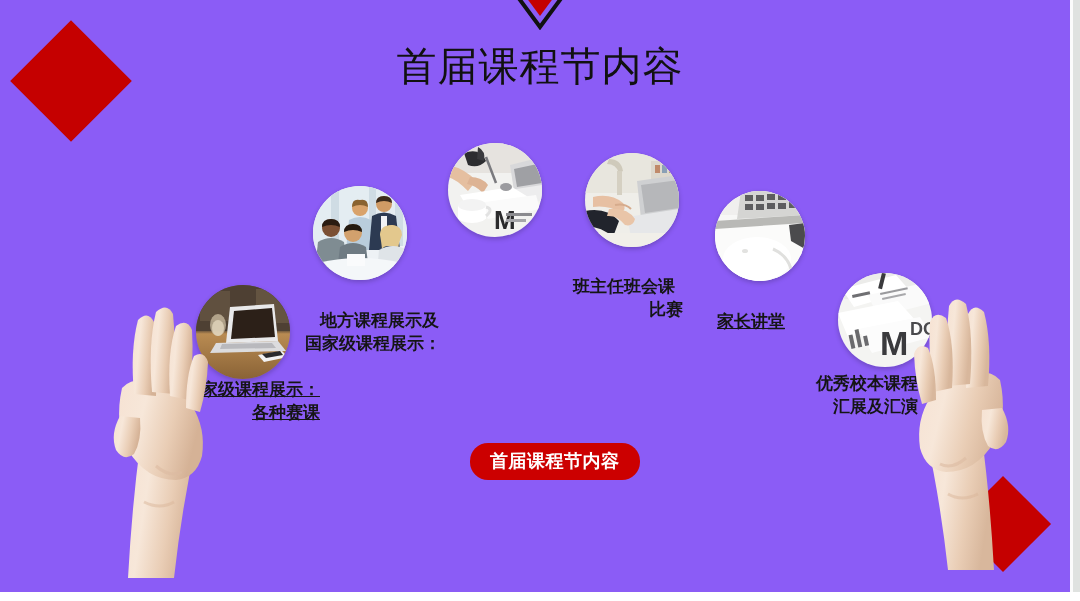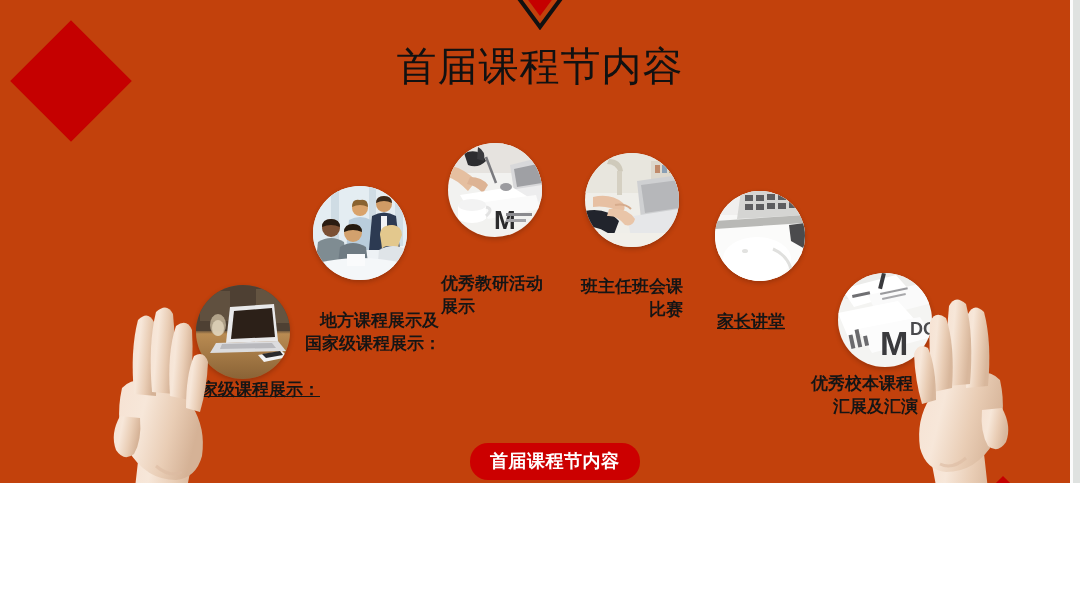--- a/index.html
+++ b/index.html
@@ -6,23 +6,23 @@
     margin: 0;
     padding: 0;
     background: #ffffff;
   }
   body {
     font-family: "Liberation Sans", "DejaVu Sans", sans-serif;
   }
   #slide {
     position: relative;
     width: 1080px;
-    height: 483px;
+    height: 592px;
     overflow: hidden;
-    background: #c2410c;
+    background: #8b5cf6;
   }
   
   .edge-strip {
     position: absolute;
     top: 0;
     right: 0;
     width: 7px;
     height: 601px;
     background: #dfe2e0;
   }
@@ -314,43 +314,40 @@
       <g fill="#6a6a6d" transform="rotate(-12 22 68)">
         <rect x="12" y="60" width="4" height="14"></rect>
         <rect x="19" y="56" width="4" height="18"></rect>
         <rect x="26" y="64" width="4" height="10"></rect>
       </g>
     </svg>
   </div>
 
   <div class="step-label center" style="left:168px; top:378px; width:152px;">
     <span class="ln ln-1">国家级课程展示：</span>
+    <span class="ln ln-2">各种赛课</span>
   </div>
 
   <div class="step-label mixed" style="left:305px; top:309px; width:134px;">
     <span class="ln ln-1">地方课程展示及</span>
     <span class="ln ln-2">国家级课程展示：</span>
   </div>
 
-  <div class="step-label" style="left:441px; top:272px; width:120px;">
-    <span class="ln ln-1" style="text-align:left;">优秀教研活动</span>
-    <span class="ln ln-2" style="text-align:left;">展示</span>
-  </div>
 
   <div class="step-label" style="left:573px; top:275px; width:110px;">
-    <span class="ln ln-1" style="text-align:right;">班主任班会课</span>
+    <span class="ln ln-1" style="text-align:left;">班主任班会课</span>
     <span class="ln ln-2" style="text-align:right;">比赛</span>
   </div>
 
   <div class="step-label center" style="left:700px; top:310px; width:85px;">
     <span class="ln ln-1">家长讲堂</span>
   </div>
 
   <div class="step-label" style="left:806px; top:372px; width:112px;">
-    <span class="ln ln-1" style="text-align:center;">优秀校本课程</span>
+    <span class="ln ln-1" style="text-align:right;">优秀校本课程</span>
     <span class="ln ln-2" style="text-align:right;">汇展及汇演</span>
   </div>
 
   <div id="badge">首届课程节内容</div>
 
   <div class="hand" style="left:104px; top:296px;">
     <svg width="112" height="300" viewBox="0 0 112 300">
       <defs>
         <linearGradient id="skinL" x1="0" y1="0" x2="1" y2="0.3">
           <stop offset="0%" stop-color="#f6e2d3"></stop>

